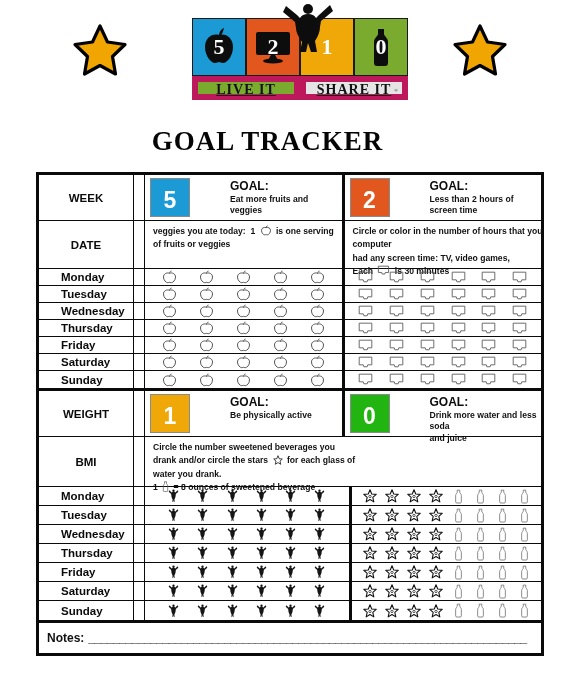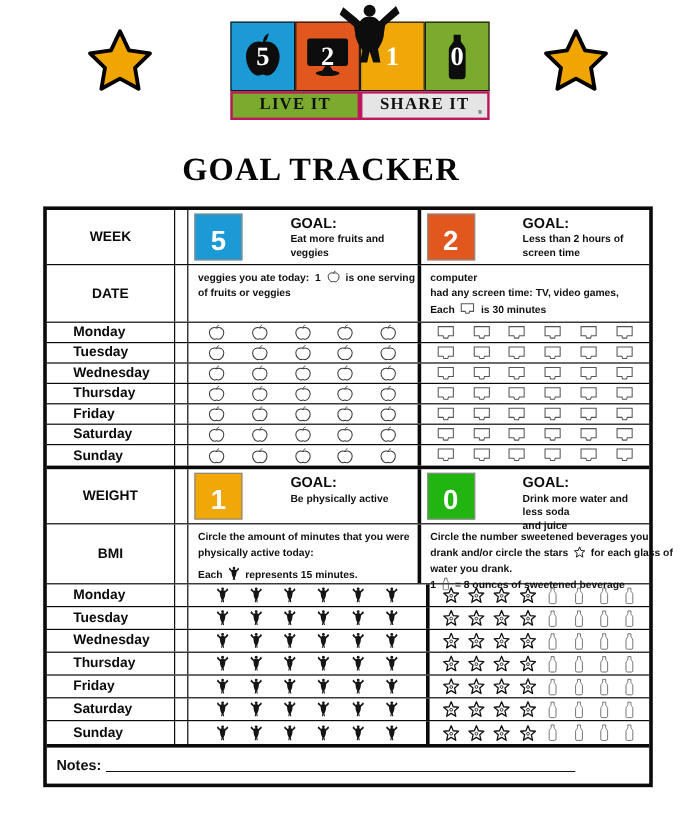--- a/index.html
+++ b/index.html
@@ -31,24 +31,24 @@
     flex:1;border:1px solid #1a1a1a;box-sizing:border-box;
     position:relative;display:flex;align-items:center;justify-content:center;
   }
   .logo-cell .num{
     position:relative;z-index:2;color:#ffffff;font-weight:bold;
     font-size:22px;font-family:"Liberation Serif",serif;
   }
   .logo-cell .glyph{position:absolute;left:50%;top:50%;transform:translate(-50%,-50%);z-index:1;}
   .logo-row2{display:flex;height:24px;}
   .logo-bar{
-    flex:1;border:2px solid #be185d;box-sizing:border-box;
-    display:flex;align-items:center;justify-content:center;
+    flex:1;border:6px solid #be185d;box-sizing:border-box;
+    display:flex;justify-content:center;
     font-family:"Liberation Serif",serif;font-weight:bold;
-    font-size:14px;letter-spacing:1px;color:#111;position:relative;
+    font-size:14px;letter-spacing:1px;color:#111;position:relative;text-decoration:underline;
   }
   .reg{position:absolute;right:3px;bottom:1px;font-size:5px;font-weight:normal;}
 
   .title{
     position:absolute;top:126px;left:0;width:535px;text-align:center;
     font-family:"Liberation Serif",serif;font-weight:bold;
     font-size:27px;letter-spacing:1px;color:#050505;
   }
 
   
@@ -56,21 +56,21 @@
     position:absolute;left:36px;top:172px;width:508px;
     border:3px solid #0a0a0a;box-sizing:border-box;background:#fff;
   }
   .band{border-bottom:3px solid #0a0a0a;}
   .band.last{border-bottom:none;}
 
   .row{display:flex;width:100%;box-sizing:border-box;}
   .rowline{border-bottom:1px solid #0a0a0a;}
 
   .c-label{
-    width:107px;flex:none;border-right:1px solid #0a0a0a;box-sizing:border-box;
+    width:95px;flex:none;border-right:1px solid #0a0a0a;box-sizing:border-box;
     display:flex;align-items:center;justify-content:center;
     font-weight:bold;font-size:11.5px;color:#0b0b0b;
   }
   .c-label.day{
     justify-content:flex-start;padding-left:22px;font-weight:bold;font-size:11.5px;
   }
   .c-gap{
     width:11px;flex:none;border-right:1px solid #0a0a0a;box-sizing:border-box;
   }
   .c-half{
@@ -113,21 +113,21 @@
   .dayrow{height:17px;}
   .dayrow2{height:19px;}
 
   
   .notes{
     display:flex;align-items:center;height:30px;padding:0 8px;
     font-size:12px;font-weight:bold;color:#111;
   }
   .notes .dashes{
     margin-left:4px;flex:1;overflow:hidden;white-space:nowrap;
-    font-family:Liberation Serif, serif;letter-spacing:-0.5px;color:#111;
+    font-family:Liberation Sans, sans-serif;letter-spacing:-0.5px;color:#111;
   }
 
   svg{display:block;}
 </style>
 </head>
 <body>
 
 <div class="header">
 
   <div class="deco-star left">
@@ -256,20 +256,21 @@
               </svg>
             </span>
             <span>is one serving</span>
           </div>
           <div class="ln">of fruits or veggies</div>
         </div>
       </div>
 
       <div class="c-half">
         <div class="instr">
+          <div class="ln">Circle or color in the number of hours that you</div>
           <div class="ln">computer</div>
           <div class="ln">had any screen time: TV, video games,</div>
           <div class="ln">
             <span>Each</span>
             <span class="ico-inline">
               <svg viewBox="0 0 16 14" width="13" height="11">
                 <path fill="none" stroke="#555" stroke-width="1.1" d="M1.5 1.5 h13 v8 h-4.2 l-0.6 2 h-3.4 l-0.6 -2 h-4.2 z"></path>
               </svg>
             </span>
             <span>is 30 minutes</span>
@@ -786,37 +787,20 @@
             <div class="gd">and juice</div>
           </div>
         </div>
       </div>
     </div>
 
     <div class="row rowline" style="height:50px;">
       <div class="c-label">BMI</div>
       <div class="c-gap"></div>
 
-      <div class="c-half left">
-        <div class="instr">
-          <div class="ln">Circle the amount of minutes that you were</div>
-          <div class="ln">physically active today:</div>
-          <div class="ln" style="margin-top:4px;">
-            <span>Each</span>
-            <span class="ico-inline">
-              <svg viewBox="0 0 14 16" width="10" height="12">
-                <path fill="#141414" d="M2 1 L1 3 L4 6 L4.3 8 C4.3 10 5.3 11.5 6 13 L5.4 15.5 H6.6 L7 13.2 L7.4 15.5
-                  H8.6 L8 13 C8.7 11.5 9.7 10 9.7 8 L10 6 L13 3 L12 1 L9.6 4 C8.9 3.2 8 3 7 3 C6 3 5.1 3.2 4.4 4 Z"></path>
-                <circle cx="7" cy="1.6" r="1.5" fill="#141414"></circle>
-              </svg>
-            </span>
-            <span>represents 15 minutes.</span>
-          </div>
-        </div>
-      </div>
 
       <div class="c-half">
         <div class="instr">
           <div class="ln">Circle the number sweetened beverages you</div>
           <div class="ln">
             <span>drank and/or circle the stars</span>
             <span class="ico-inline">
               <svg viewBox="0 0 14 14" width="10" height="10">
                 <polygon points="7,1 8.7,5.2 13,5.6 9.8,8.5 10.8,13 7,10.6 3.2,13 4.2,8.5 1,5.6 5.3,5.2" fill="none" stroke="#111" stroke-width="1.1"></polygon>
               </svg>

